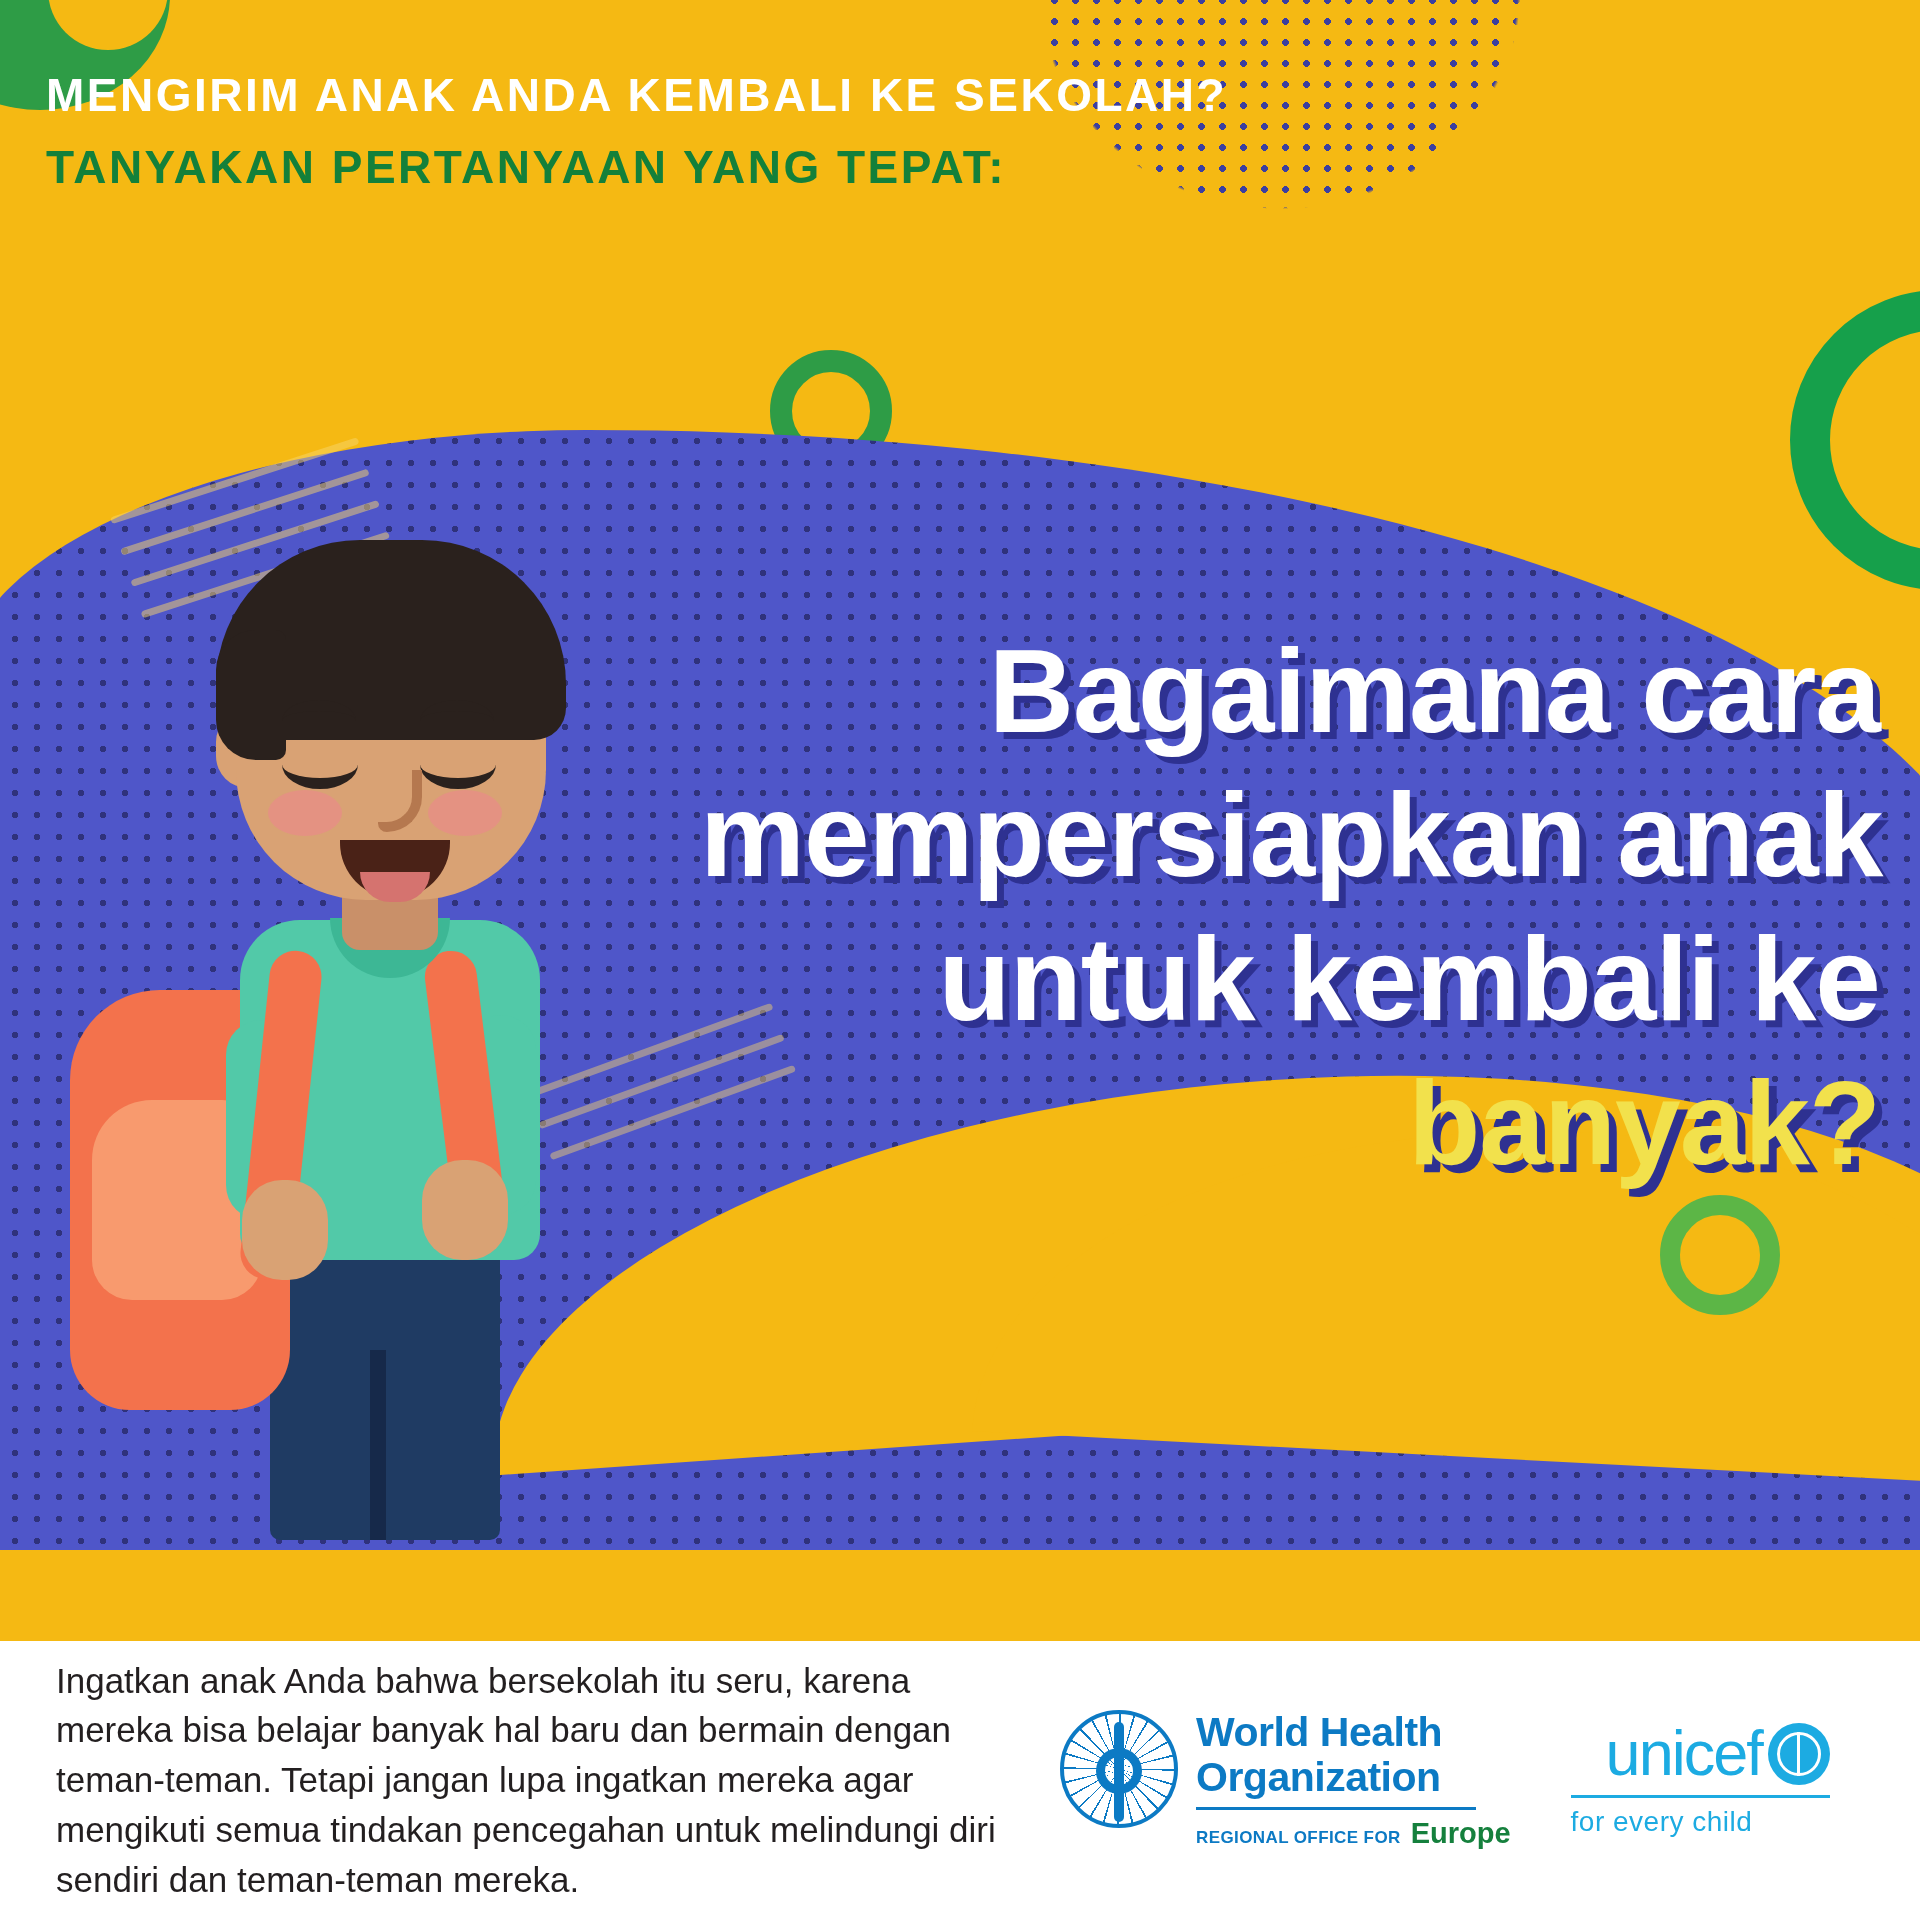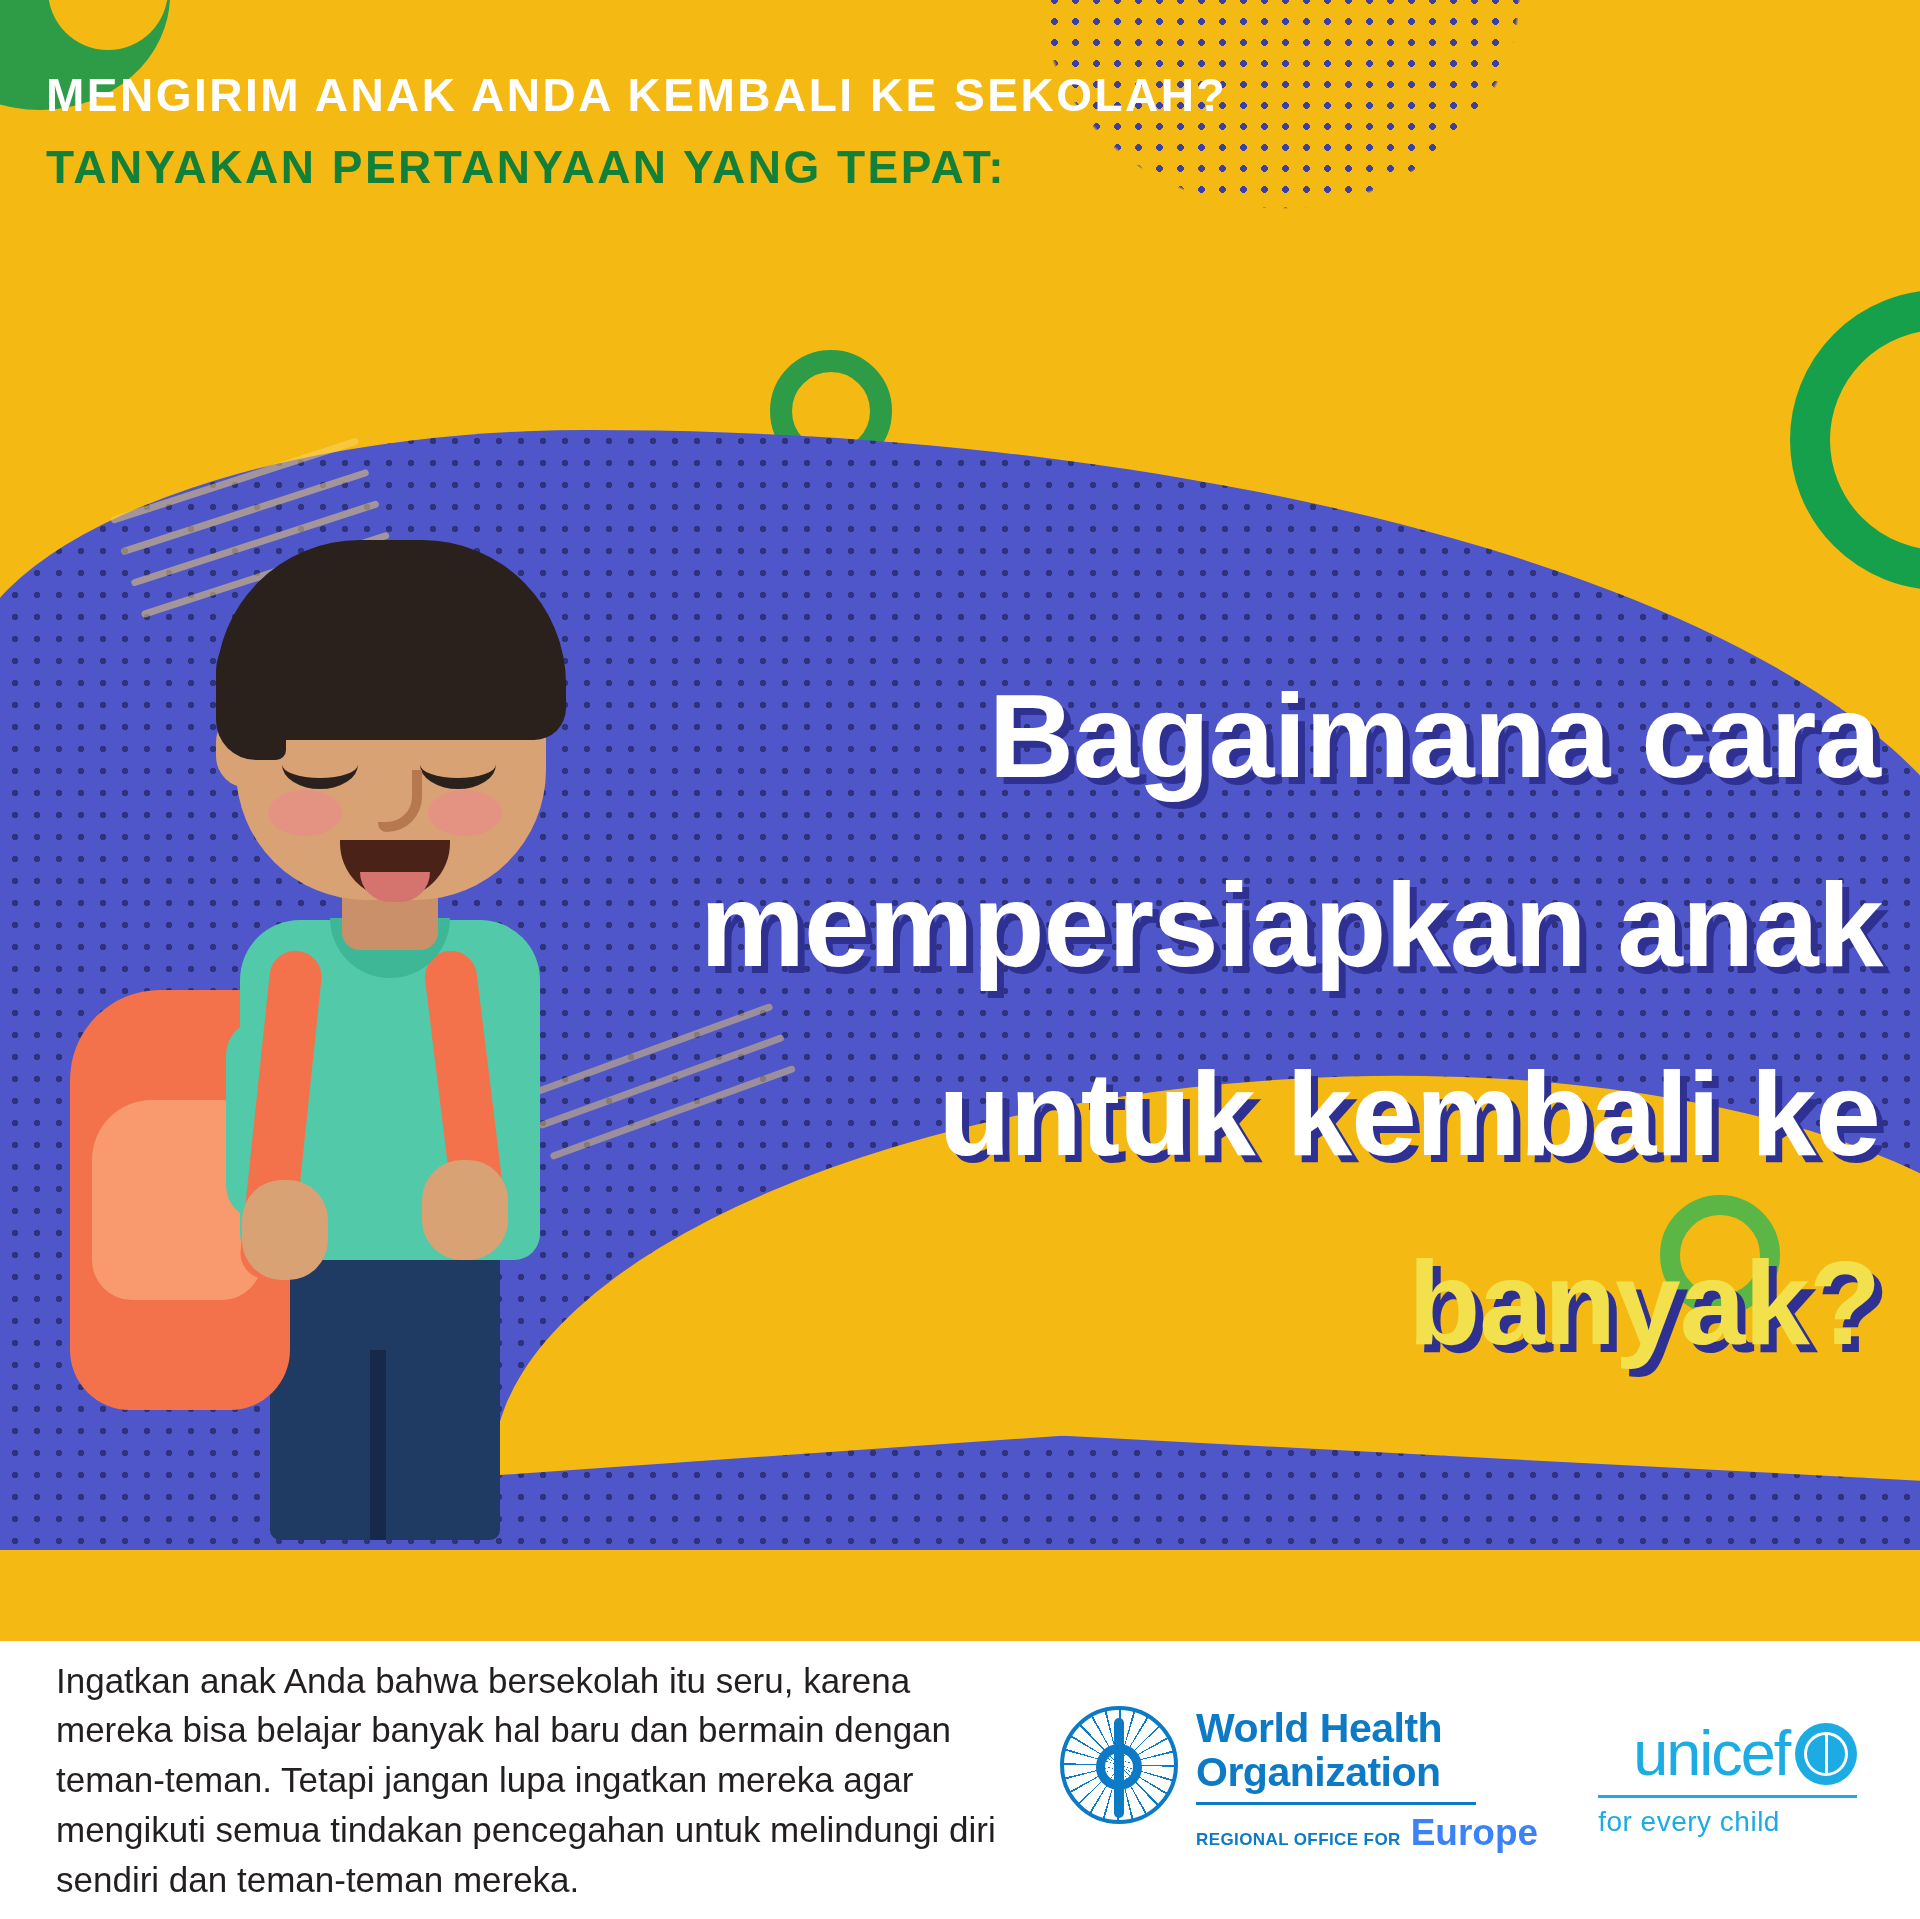--- a/index.html
+++ b/index.html
@@ -186,21 +186,20 @@
     width: 1180px;
     text-align: right;
     font-size: 118px;
     font-weight: bold;
     line-height: 1.22;
     letter-spacing: -1px;
   }
   .question .ln {
     display: block;
     white-space: nowrap;
-    margin-top: 45px;
   }
   .question .w {
     color: #FFFFFF;
     text-shadow: 7px 7px 0 #2E3191;
   }
   .question .y {
     color: #F2E14C;
     text-shadow: 8px 8px 0 #2E3191;
   }
 
@@ -381,23 +380,23 @@
     align-items: baseline;
     gap: 10px;
   }
   .who-sub .ro {
     font-size: 17px;
     font-weight: bold;
     letter-spacing: .4px;
     color: #0C7AC4;
   }
   .who-sub .eu {
-    font-size: 37px;
+    font-size: 29px;
     font-weight: bold;
-    color: #3b82f6;
+    color: #15803d;
   }
   .unicef {
     color: #1CABE2;
   }
   .unicef-top {
     display: flex;
     align-items: center;
     gap: 6px;
   }
   .unicef-word {

